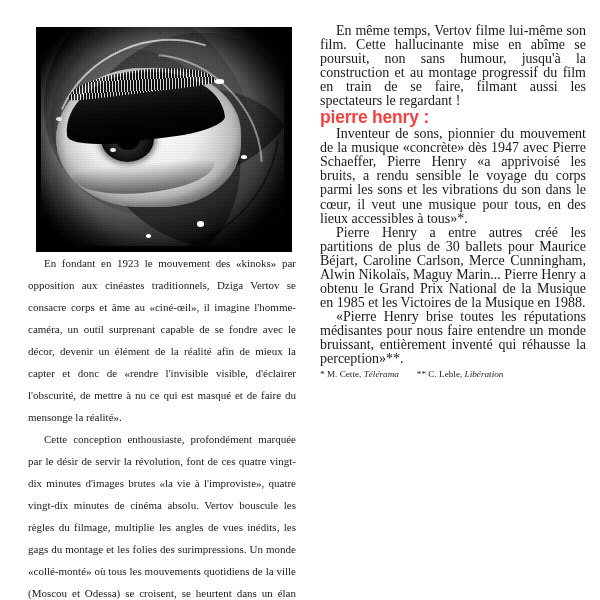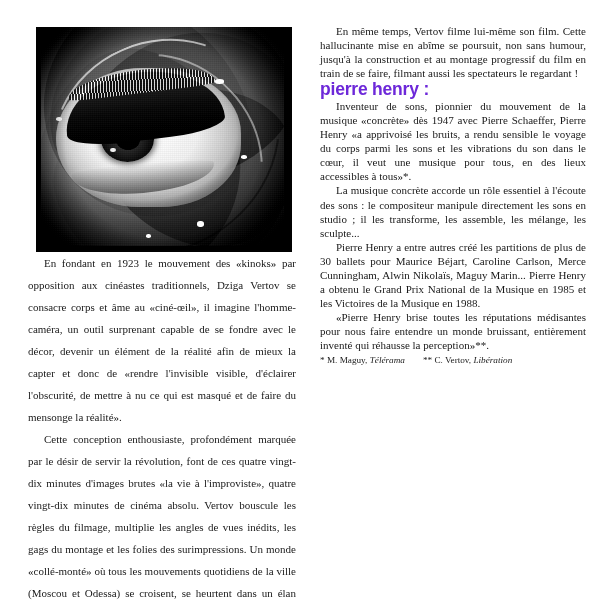--- a/index.html
+++ b/index.html
@@ -201,21 +201,21 @@
     position: absolute;
     background: #0c0b09;
   }
 
   
   h2.heading {
     font-family: "Liberation Sans", "DejaVu Sans", sans-serif;
     font-weight: bold;
     font-size: 17.5px;
     letter-spacing: -0.2px;
-    color: #6d28d9;
+    color: #ef4444;
     margin: 0;
     padding: 0;
   }
   .heading-left {
     margin-top: 14px;
     margin-left: 0px;
     margin-bottom: 2px;
   }
   .heading-right {
     font-size: 17.5px;
@@ -228,21 +228,21 @@
   p.body {
     margin: 0;
     font-size: 11px;
     line-height: 22px;
     text-align: justify;
     text-indent: 16px;
     color: #191919;
     -webkit-font-smoothing: none;
   }
   .col-right p.body {
-    font-size: 11px;
+    font-size: 14px;
     line-height: 14.05px;
   }
   p.body + p.body { margin-top: 0; }
 
   .footnote {
     margin: 3px 0 0 0;
     font-size: 9.2px;
     line-height: 11px;
     text-align: left;
     text-indent: 0;
@@ -310,28 +310,27 @@
     <div class="spacer-top-right"></div>
 
     <p class="body">En même temps, Vertov filme lui-même son film. Cette hallucinante mise en abîme se poursuit, non sans humour, jusqu'à la construction et au montage progressif du film en train de se faire, filmant aussi les spectateurs le regardant !</p>
 
     <h2 class="heading heading-right">
       <span>pierre henry :</span><br>
     </h2>
 
     <p class="body">Inventeur de sons, pionnier du mouvement de la musique «concrète» dès 1947 avec Pierre Schaeffer, Pierre Henry «a apprivoisé les bruits, a rendu sensible le voyage du corps parmi les sons et les vibrations du son dans le cœur, il veut une musique pour tous, en des lieux accessibles à tous»*.</p>
 
-    <p class="body">La musique concrète accorde un rôle essentiel à l'écoute des sons : le compositeur manipule directement les sons en studio ; il les transforme, les assemble, les mélange, les sculpte...</p>
 
     <p class="body">Pierre Henry a entre autres créé les partitions de plus de 30 ballets pour Maurice Béjart, Caroline Carlson, Merce Cunningham, Alwin Nikolaïs, Maguy Marin... Pierre Henry a obtenu le Grand Prix National de la Musique en 1985 et les Victoires de la Musique en 1988.</p>
 
 
     <p class="body">«Pierre Henry brise toutes les réputations médisantes pour nous faire entendre un monde bruissant, entièrement inventé qui réhausse la perception»**.</p>
 
     <p class="footnote">
-      <span>* M. Maguy,</span>
-      <i>Télérama</i><span class="fn-gap"></span><span>** C. Vertov,</span>
+      <span>* M. Cette,</span>
+      <i>Télérama</i><span class="fn-gap"></span><span>** C. Leble,</span>
       <i>Libération</i>
     </p>
 
   </div>
 
 </div>
 
 </body></html>

